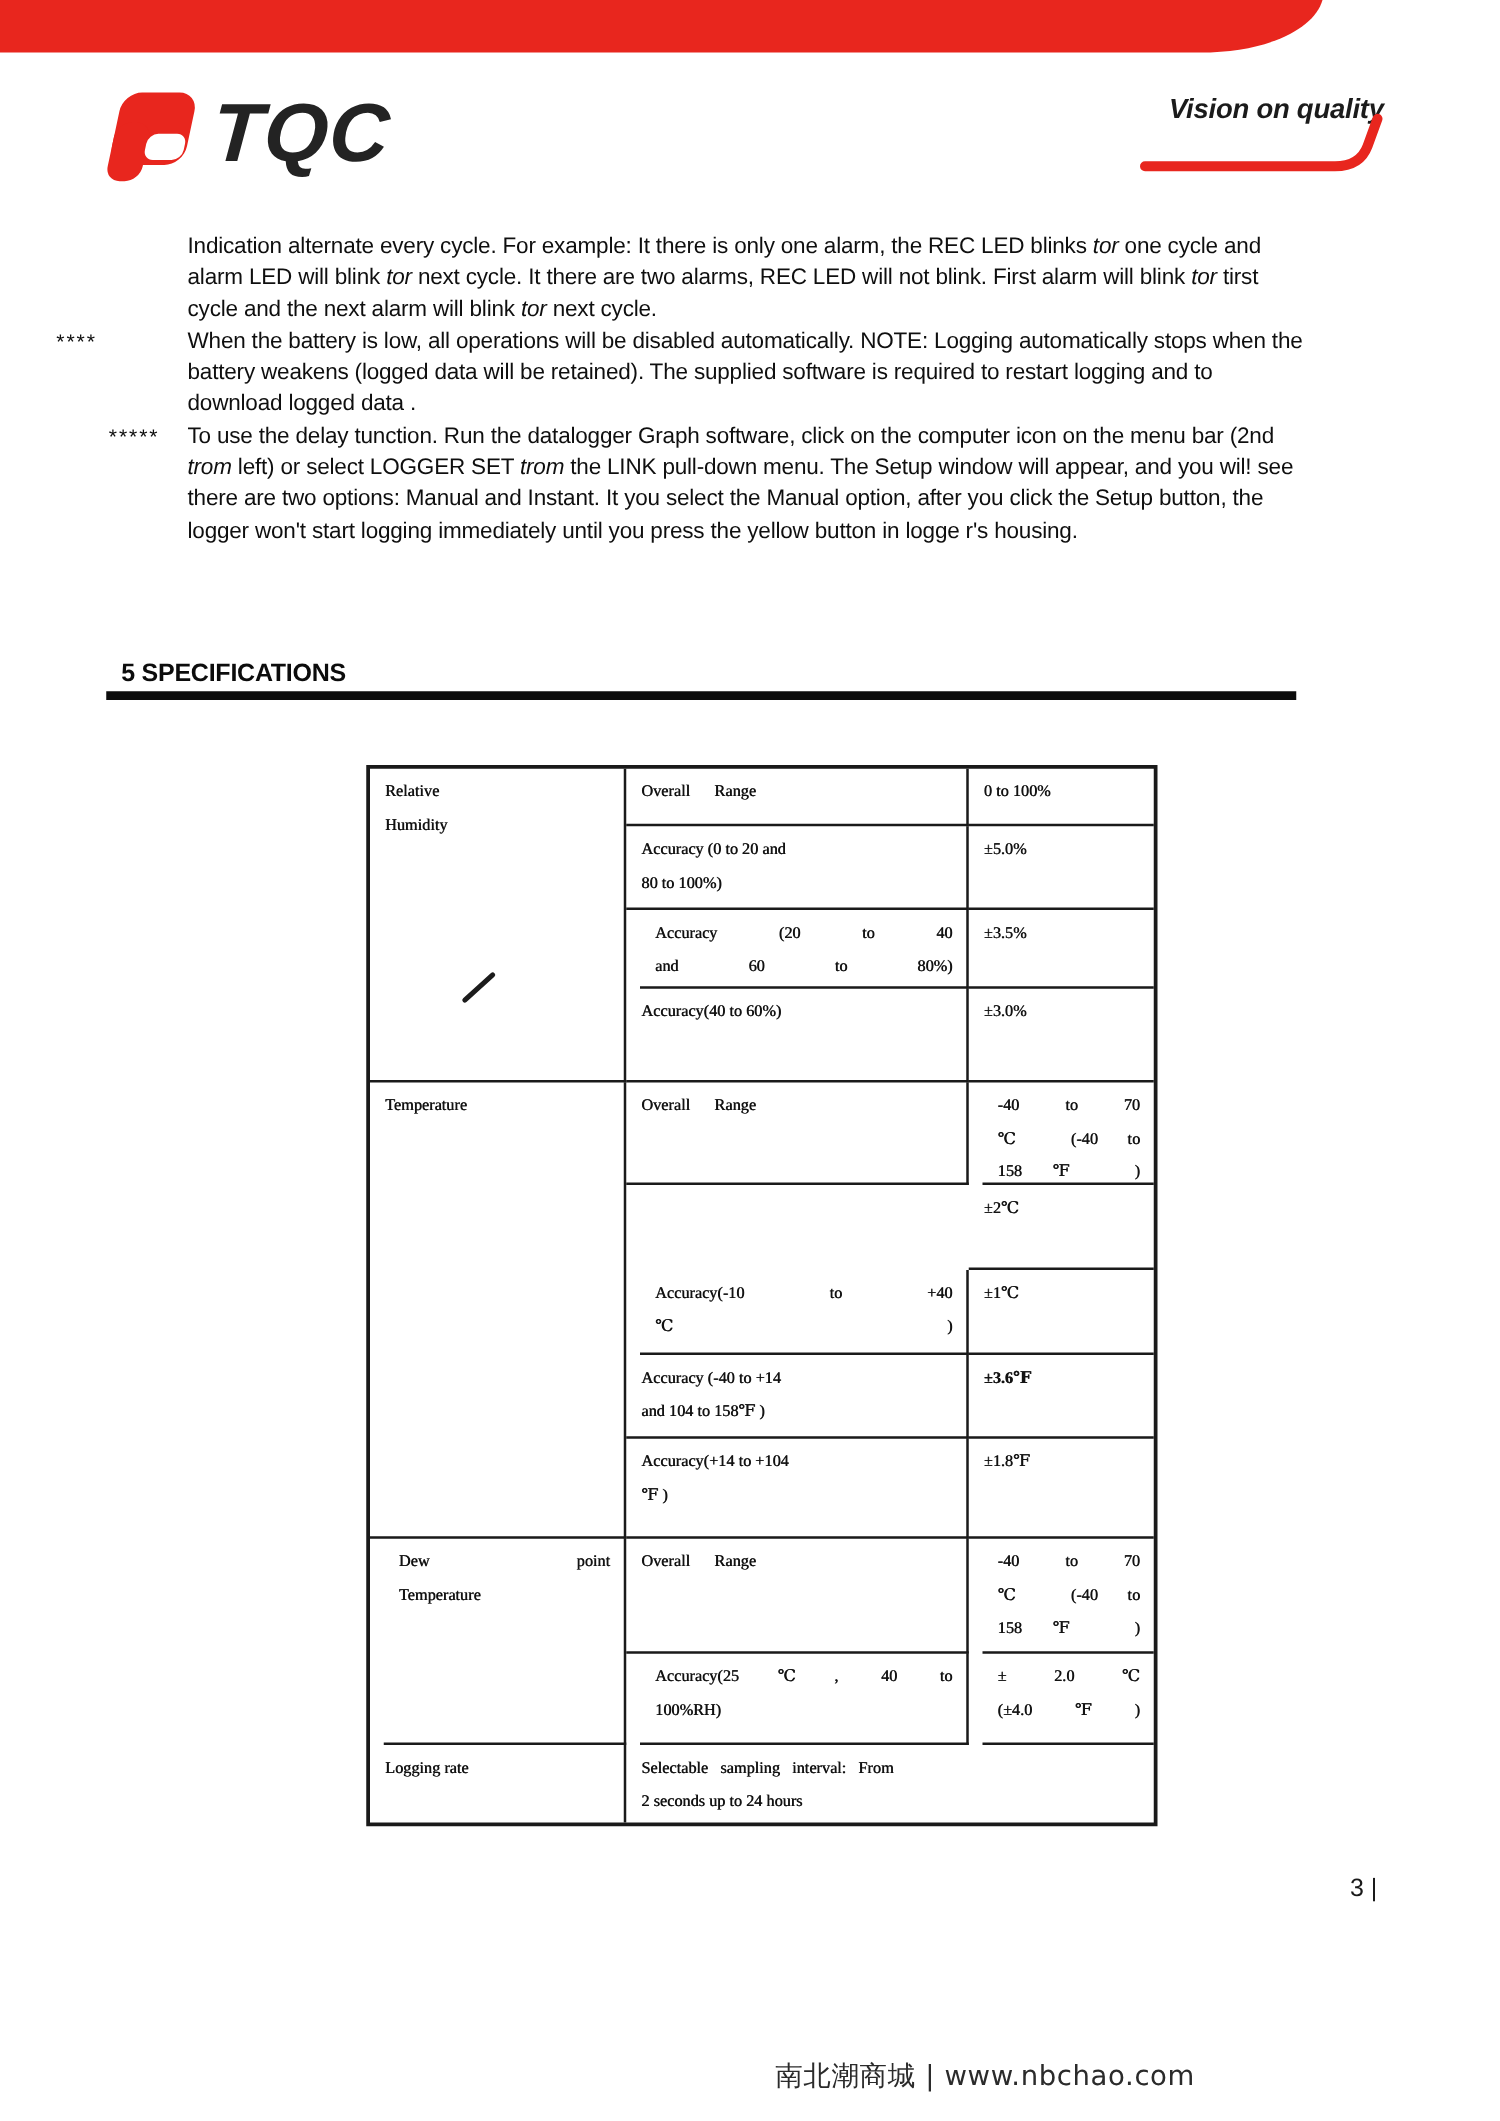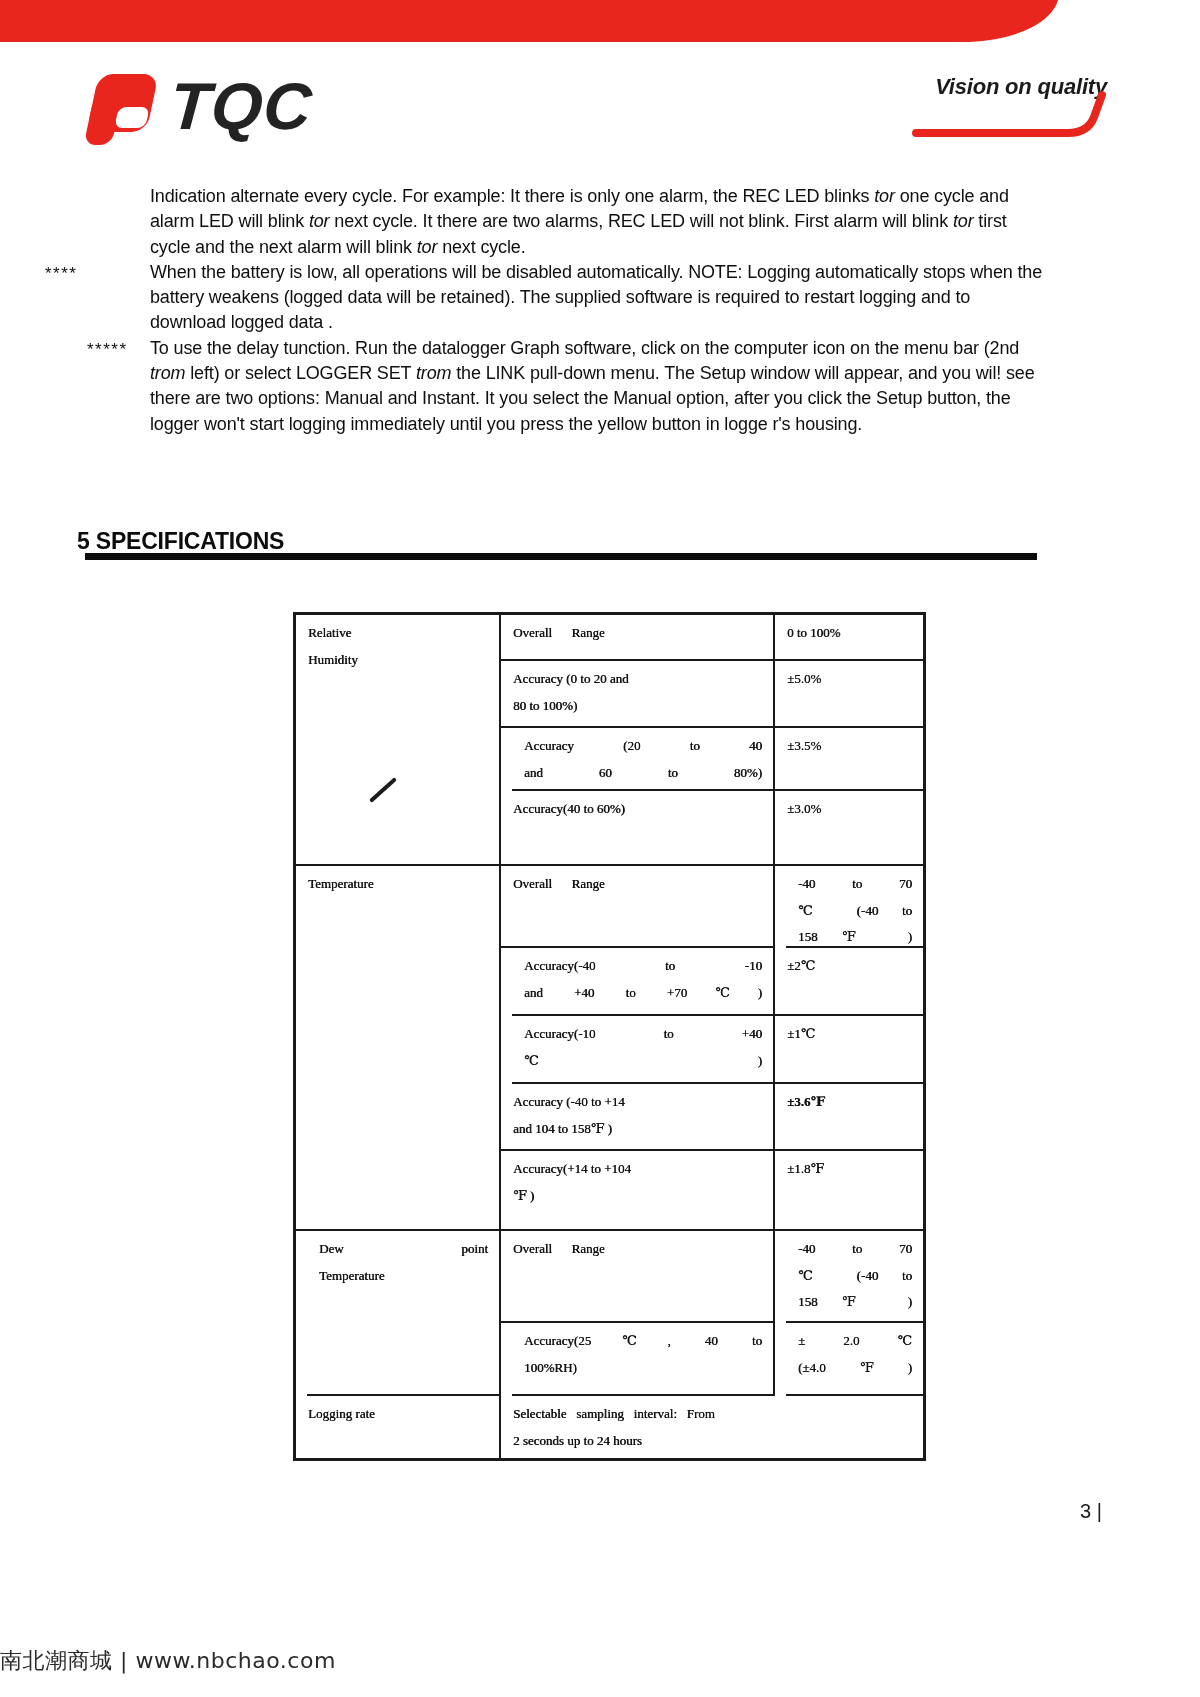--- a/index.html
+++ b/index.html
@@ -18,21 +18,21 @@
   
   .content{position:absolute;left:150px;top:168px;width:893px;
            font-size:18px;line-height:25.3px;letter-spacing:-0.15px;color:#0f0f0f;margin-top:16px;}
   .item{position:relative;margin:0;}
   .marker{position:absolute;top:1px;font-size:17px;letter-spacing:1.5px;color:#0f0f0f;}
   .marker.m4{left:-105px;}
   .marker.m5{left:-63px;}
   .it{font-style:italic;}
 
   
-  .section-heading{position:absolute;left:77px;top:528px;font-size:23px;font-weight:bold;
+  .section-heading{position:absolute;left:97px;top:528px;font-size:20px;font-weight:bold;
                    letter-spacing:-0.2px;color:#0c0c0c;}
   .heading-rule{position:absolute;left:85px;top:553px;width:952px;height:7px;background:#0c0c0c;}
 
   
   .spec-table{position:absolute;left:293px;top:612px;
               display:grid;
               grid-template-columns:205px 274px 148px;
               grid-template-rows:46px 67px 63px 75px 82px 68px 68px 67px 80px 92px 73px 62px;
               border:3px solid #1a1a1a;
               font-family:"Liberation Serif","DejaVu Serif",serif;
@@ -41,21 +41,21 @@
         padding:5px 11px 3px 12px;box-sizing:border-box;white-space:pre-wrap;
         text-shadow:0.4px 0 0 currentColor;overflow:visible;}
   .cell.last-col{border-right:none;}
   .cell.last-row{border-bottom:none;}
   .jl{text-align:justify;text-align-last:justify;margin-left:11px;}
   .slash-artifact{position:absolute;left:366px;top:788px;width:34px;height:4px;background:#1c1c1c;
                   border-radius:2px;transform:rotate(-42deg);}
 
   
   .page-number{position:absolute;left:1080px;top:1500px;width:60px;font-size:20px;color:#1a1a1a;}
-  .footer{position:absolute;left:0;top:1646px;width:956px;text-align:left;
+  .footer{position:absolute;left:0;top:1646px;width:956px;text-align:right;
           font-family:"DejaVu Sans", sans-serif;font-size:22px;color:#2b2b2b;letter-spacing:0.5px;}
 </style>
 </head>
 <body>
 
 <div class="page">
 
   <svg class="banner" viewBox="0 0 1200 48" aria-hidden="true">
     <path d="M0,0 H1058 C1052,22 1016,42 960,42 H0 Z" fill="#e8261e"></path>
   </svg>
@@ -114,22 +114,20 @@
     <div class="cell last-col" style="grid-column:3;grid-row:3;">±3.5%</div>
 
     <div class="cell" style="grid-column:2;grid-row:4;">Accuracy(40 to 60%)</div>
     <div class="cell last-col" style="grid-column:3;grid-row:4;">±3.0%</div>
 
     <div class="cell" style="grid-column:2;grid-row:5;">Overall      Range</div>
     <div class="cell last-col jl" style="grid-column:3;grid-row:5;">-40 to 70
 ℃ (-40 to
 158℉ )</div>
 
-    <div class="cell jl" style="grid-column:2;grid-row:6;">Accuracy(-40 to -10
-and +40 to +70℃)</div>
     <div class="cell last-col" style="grid-column:3;grid-row:6;">±2℃</div>
 
     <div class="cell jl" style="grid-column:2;grid-row:7;">Accuracy(-10 to +40
 ℃)</div>
     <div class="cell last-col" style="grid-column:3;grid-row:7;">±1℃</div>
 
     <div class="cell" style="grid-column:2;grid-row:8;">Accuracy (-40 to +14
 and 104 to 158℉ )</div>
     <div class="cell last-col" style="grid-column:3;grid-row:8;font-weight:bold;">±3.6℉</div>
 

